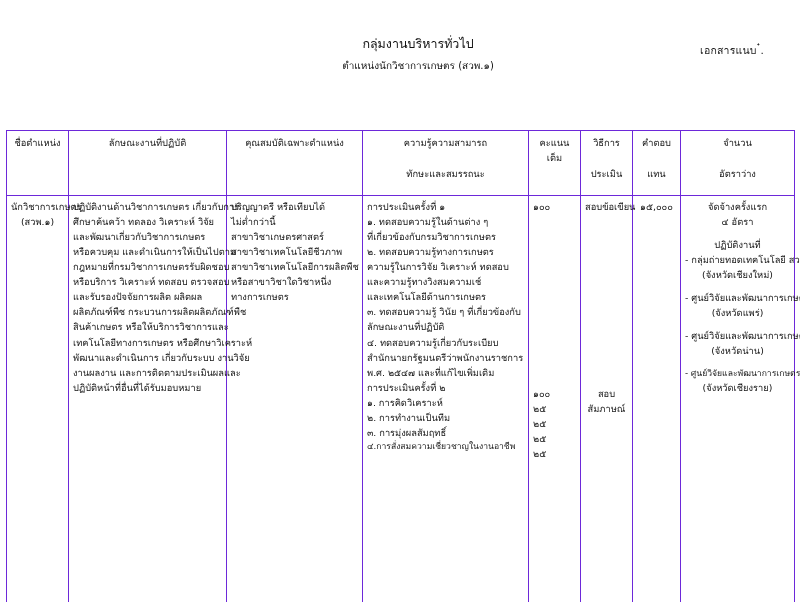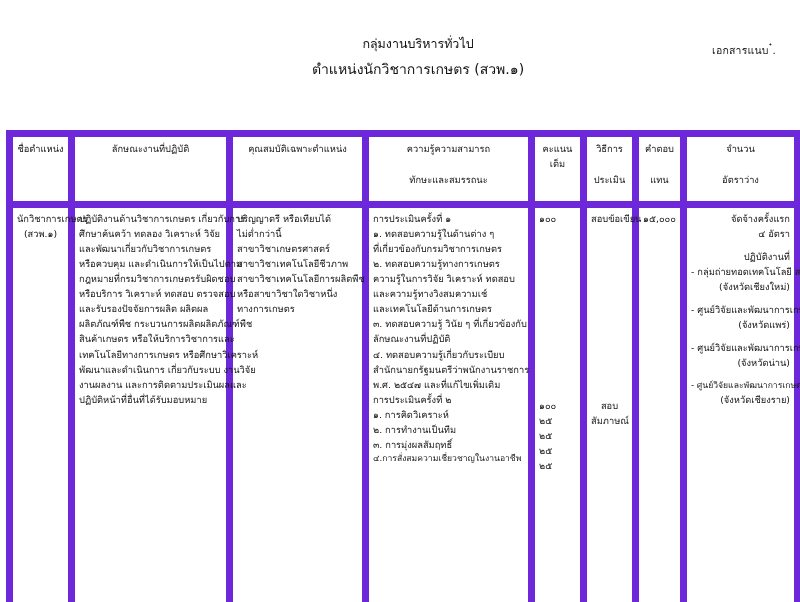--- a/index.html
+++ b/index.html
@@ -18,47 +18,47 @@
   .page {
     position: relative;
     width: 800px;
     height: 602px;
     box-sizing: border-box;
     padding: 0;
   }
   .corner-note {
     position: absolute;
     top: 10px;
-    right: 24px;
+    right: 36px;
     font-size: 10.5px;
     letter-spacing: 0.2px;
     color: #222;
     white-space: nowrap;
   }
   .doc-title {
     text-align: center;
     margin-top: 32px;
     font-size: 12.5px;
     line-height: 1.9;
     color: #111;
     padding-left: 36px;
   }
   .doc-title .line2 {
-    font-size: 14px;
+    font-size: 10px;
   }
   table.main {
     position: absolute;
     left: 6px;
     top: 98px;
     width: 788px;
     border-collapse: collapse;
     table-layout: fixed;
   }
   table.main th, table.main td {
-    border: 7px solid #6d28d9;
+    border: 1px solid #6d28d9;
     vertical-align: top;
     padding: 3px 4px 14px 4px;
     font-size: 9.3px;
     line-height: 1.62;
     color: #141414;
   }
   table.main thead th {
     text-align: center;
     font-weight: normal;
     vertical-align: top;
@@ -72,21 +72,21 @@
   td.c { text-align: center; }
   td.l { text-align: left; }
   .cellblock { display: block; }
   .cellblock .ln { display: block; white-space: nowrap; }
   .gap { display: block; height: 8px; }
   .body-row td { height: 430px; }
   .tiny { font-size: 8.6px; }
   .score-line { display: block; text-align: left; }
   .score-space { display: block; height: 172px; }
   .method-space { display: block; height: 172px; }
-  .right-list .ln { display: block; text-align: right; white-space: nowrap; }
+  .right-list .ln { display: block; text-align: center; white-space: nowrap; }
 </style>
 </head>
 <body>
 
 <div class="page">
 
   <div class="corner-note">เอกสารแนบ ๋.</div>
 
   <div class="doc-title">
     <div class="line1">กลุ่มงานบริหารทั่วไป</div>

